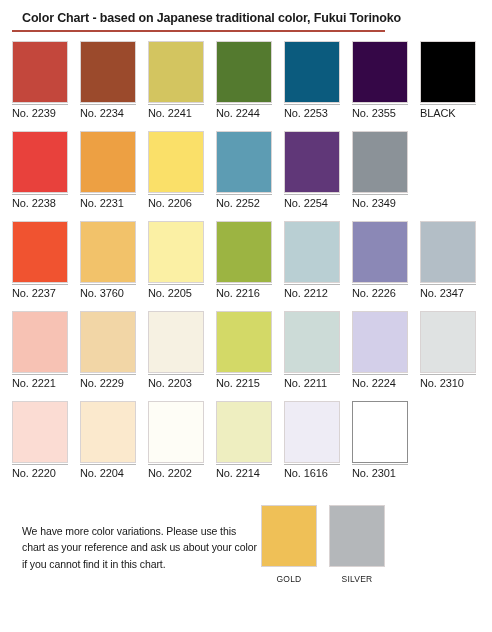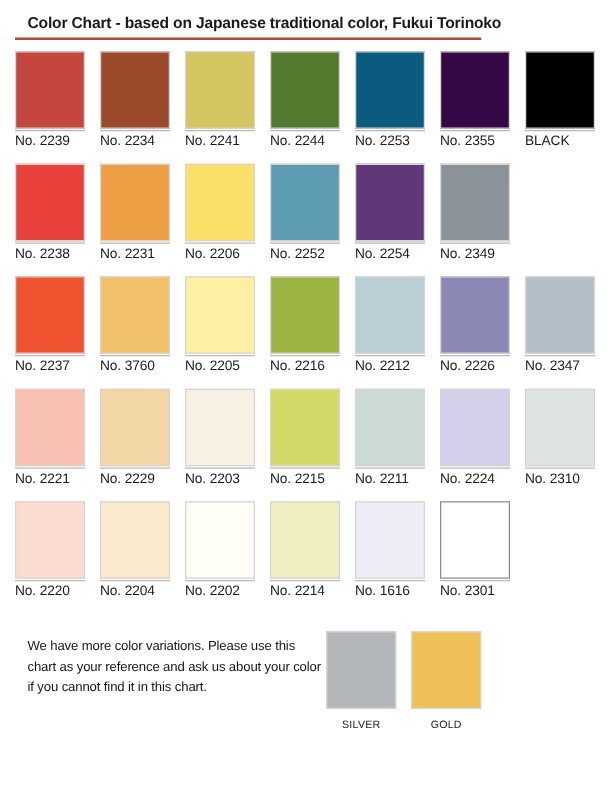--- a/index.html
+++ b/index.html
@@ -69,21 +69,21 @@
     color: #1c1c1c;
     line-height: 13px;
     padding-top: 2px;
     white-space: nowrap;
     letter-spacing: -0.1px;
   }
 
   
   .footer {
     display: flex;
-    align-items: flex-start;
+    align-items: center;
     padding: 14px 12px 0 12px;
   }
   .note {
     width: 278px;
     font-size: 10.5px;
     line-height: 16.5px;
     color: #161616;
     letter-spacing: -0.1px;
     padding-left: 10px;
     padding-top: 4px;
@@ -296,23 +296,23 @@
           <div class="chip-rule"></div>
           <div class="chip-label">No. 2301</div>
         </div>
       </div>
     </div>
 
   <div class="footer">
     <div class="note">We have more color variations. Please use this chart as your reference and ask us about your color if you cannot find it in this chart.</div>
     <div class="metals">
         <div class="metal-cell">
+          <div class="metal-chip" style="background: rgb(239, 192, 87);"></div>
+          <div class="metal-label">GOLD</div>
+        </div>
+        <div class="metal-cell">
           <div class="metal-chip" style="background: rgb(180, 183, 186);"></div>
           <div class="metal-label">SILVER</div>
         </div>
-        <div class="metal-cell">
-          <div class="metal-chip" style="background: rgb(239, 192, 87);"></div>
-          <div class="metal-label">GOLD</div>
-        </div>
       </div>
   </div>
 
 </div>
 
 </body></html>

